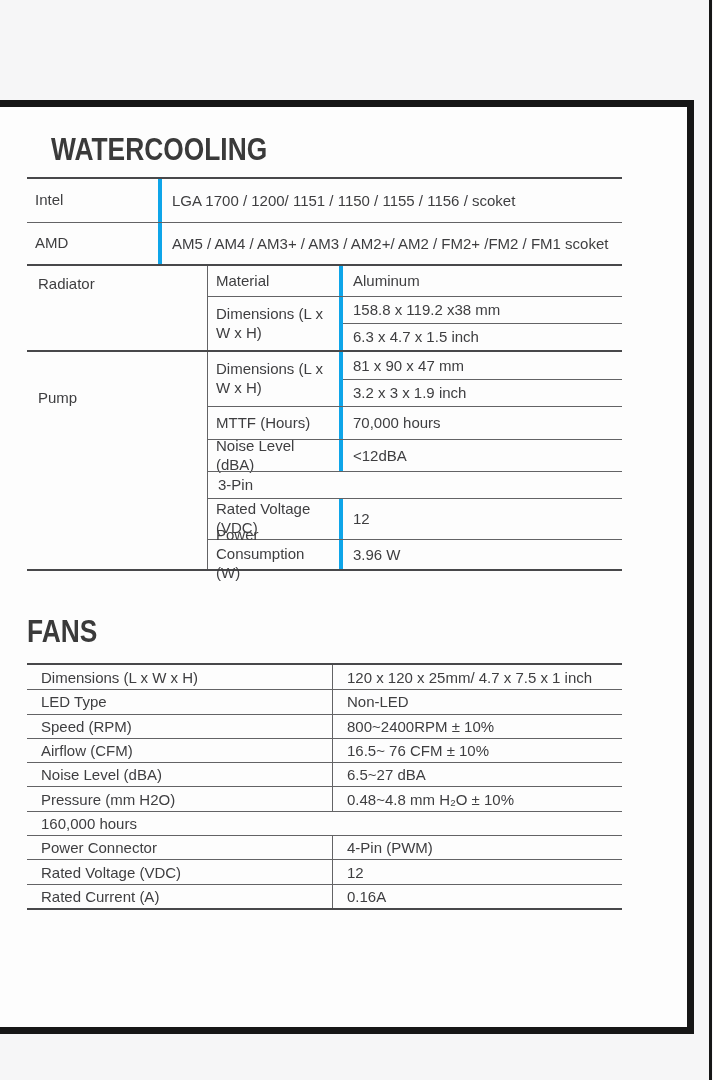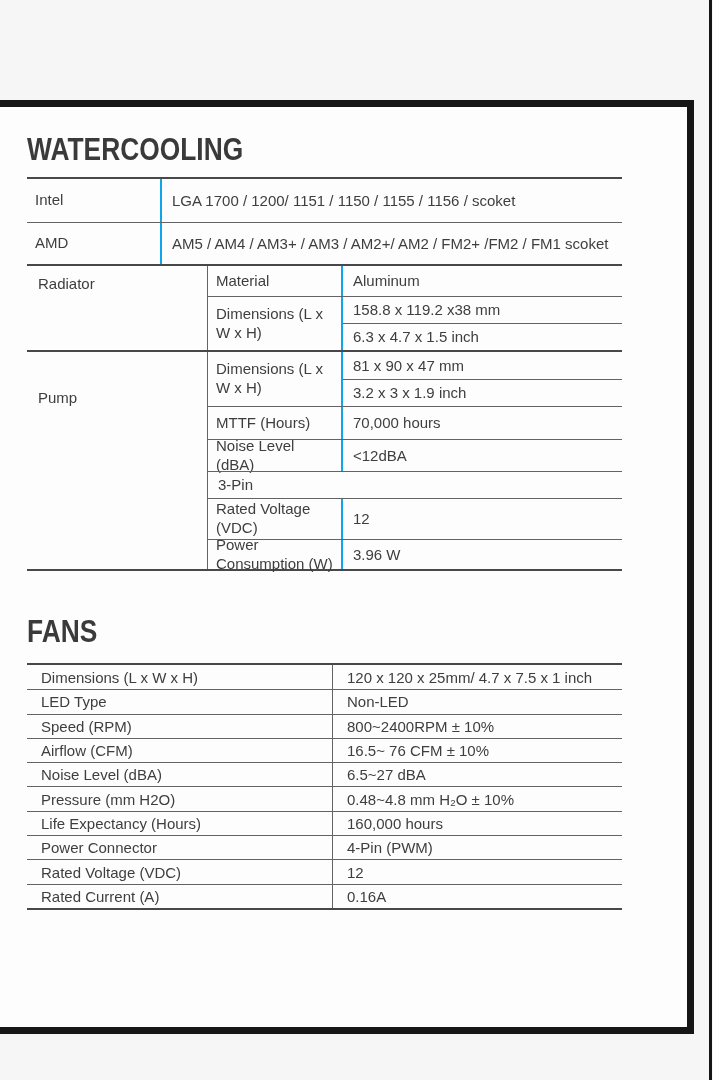--- a/index.html
+++ b/index.html
@@ -19,41 +19,41 @@
     position:absolute;left:709px;top:0;width:3px;height:1080px;background:#161616;
   }
   .content{position:absolute;left:27px;top:107px;width:595px;}
   
   .sec-head{margin:0;line-height:29px;}
   .sec-head .t{
     display:inline-block;font-size:31px;font-weight:bold;color:#3a3a3a;
     letter-spacing:0px;transform:scaleX(0.85);transform-origin:left center;
     white-space:nowrap;
   }
-  .head-wc{margin-top:28px;}
+  .head-wc{margin-top:28px;margin-left:24px;}
   .head-fans{margin-top:46px;}
   
   .wc-table{
     margin-top:13px;width:595px;box-sizing:border-box;
     border-top:2px solid #48484a;border-bottom:2px solid #48484a;
     font-size:15px;
   }
   .wc-group{display:flex;}
   .wc-group + .wc-group{border-top:2px solid #48484a;}
   .wc-cat{
     width:181px;box-sizing:border-box;border-right:1px solid #636365;
     display:flex;align-items:center;padding-left:11px;
   }
   .wc-cat.v-top{align-items:flex-start;padding-top:9px;}
   .wc-cat.v-pump{align-items:flex-start;padding-top:37px;}
   .wc-rows{flex:1;display:flex;flex-direction:column;}
   .wc-row{display:flex;box-sizing:border-box;}
   .wc-row + .wc-row{border-top:1px solid #636365;}
   .wc-label{
-    width:135px;box-sizing:border-box;border-right:2px solid #0ea5e9;
+    width:135px;box-sizing:border-box;border-right:4px solid #0ea5e9;
     display:flex;align-items:center;padding:2px 8px 2px 8px;line-height:1.25;
   }
   .wc-vals{flex:1;display:flex;flex-direction:column;}
   .wc-val{
     flex:1;display:flex;align-items:center;
     padding:1px 6px 1px 10px;line-height:1.3;box-sizing:border-box;
   }
   .wc-val + .wc-val{border-top:1px solid #636365;}
   
   .fans-table{
@@ -183,21 +183,20 @@
       </div>
       <div class="fan-row">
         <div class="fan-label">Noise Level (dBA)</div>
         <div class="fan-value">6.5~27 dBA</div>
       </div>
       <div class="fan-row">
         <div class="fan-label">Pressure (mm H2O)</div>
         <div class="fan-value">0.48~4.8 mm H₂O ± 10%</div>
       </div>
       <div class="fan-row">
-        <div class="fan-label">Life Expectancy (Hours)</div>
         <div class="fan-value">160,000 hours</div>
       </div>
       <div class="fan-row">
         <div class="fan-label">Power Connector</div>
         <div class="fan-value">4-Pin (PWM)</div>
       </div>
       <div class="fan-row">
         <div class="fan-label">Rated Voltage (VDC)</div>
         <div class="fan-value">12</div>
       </div>

